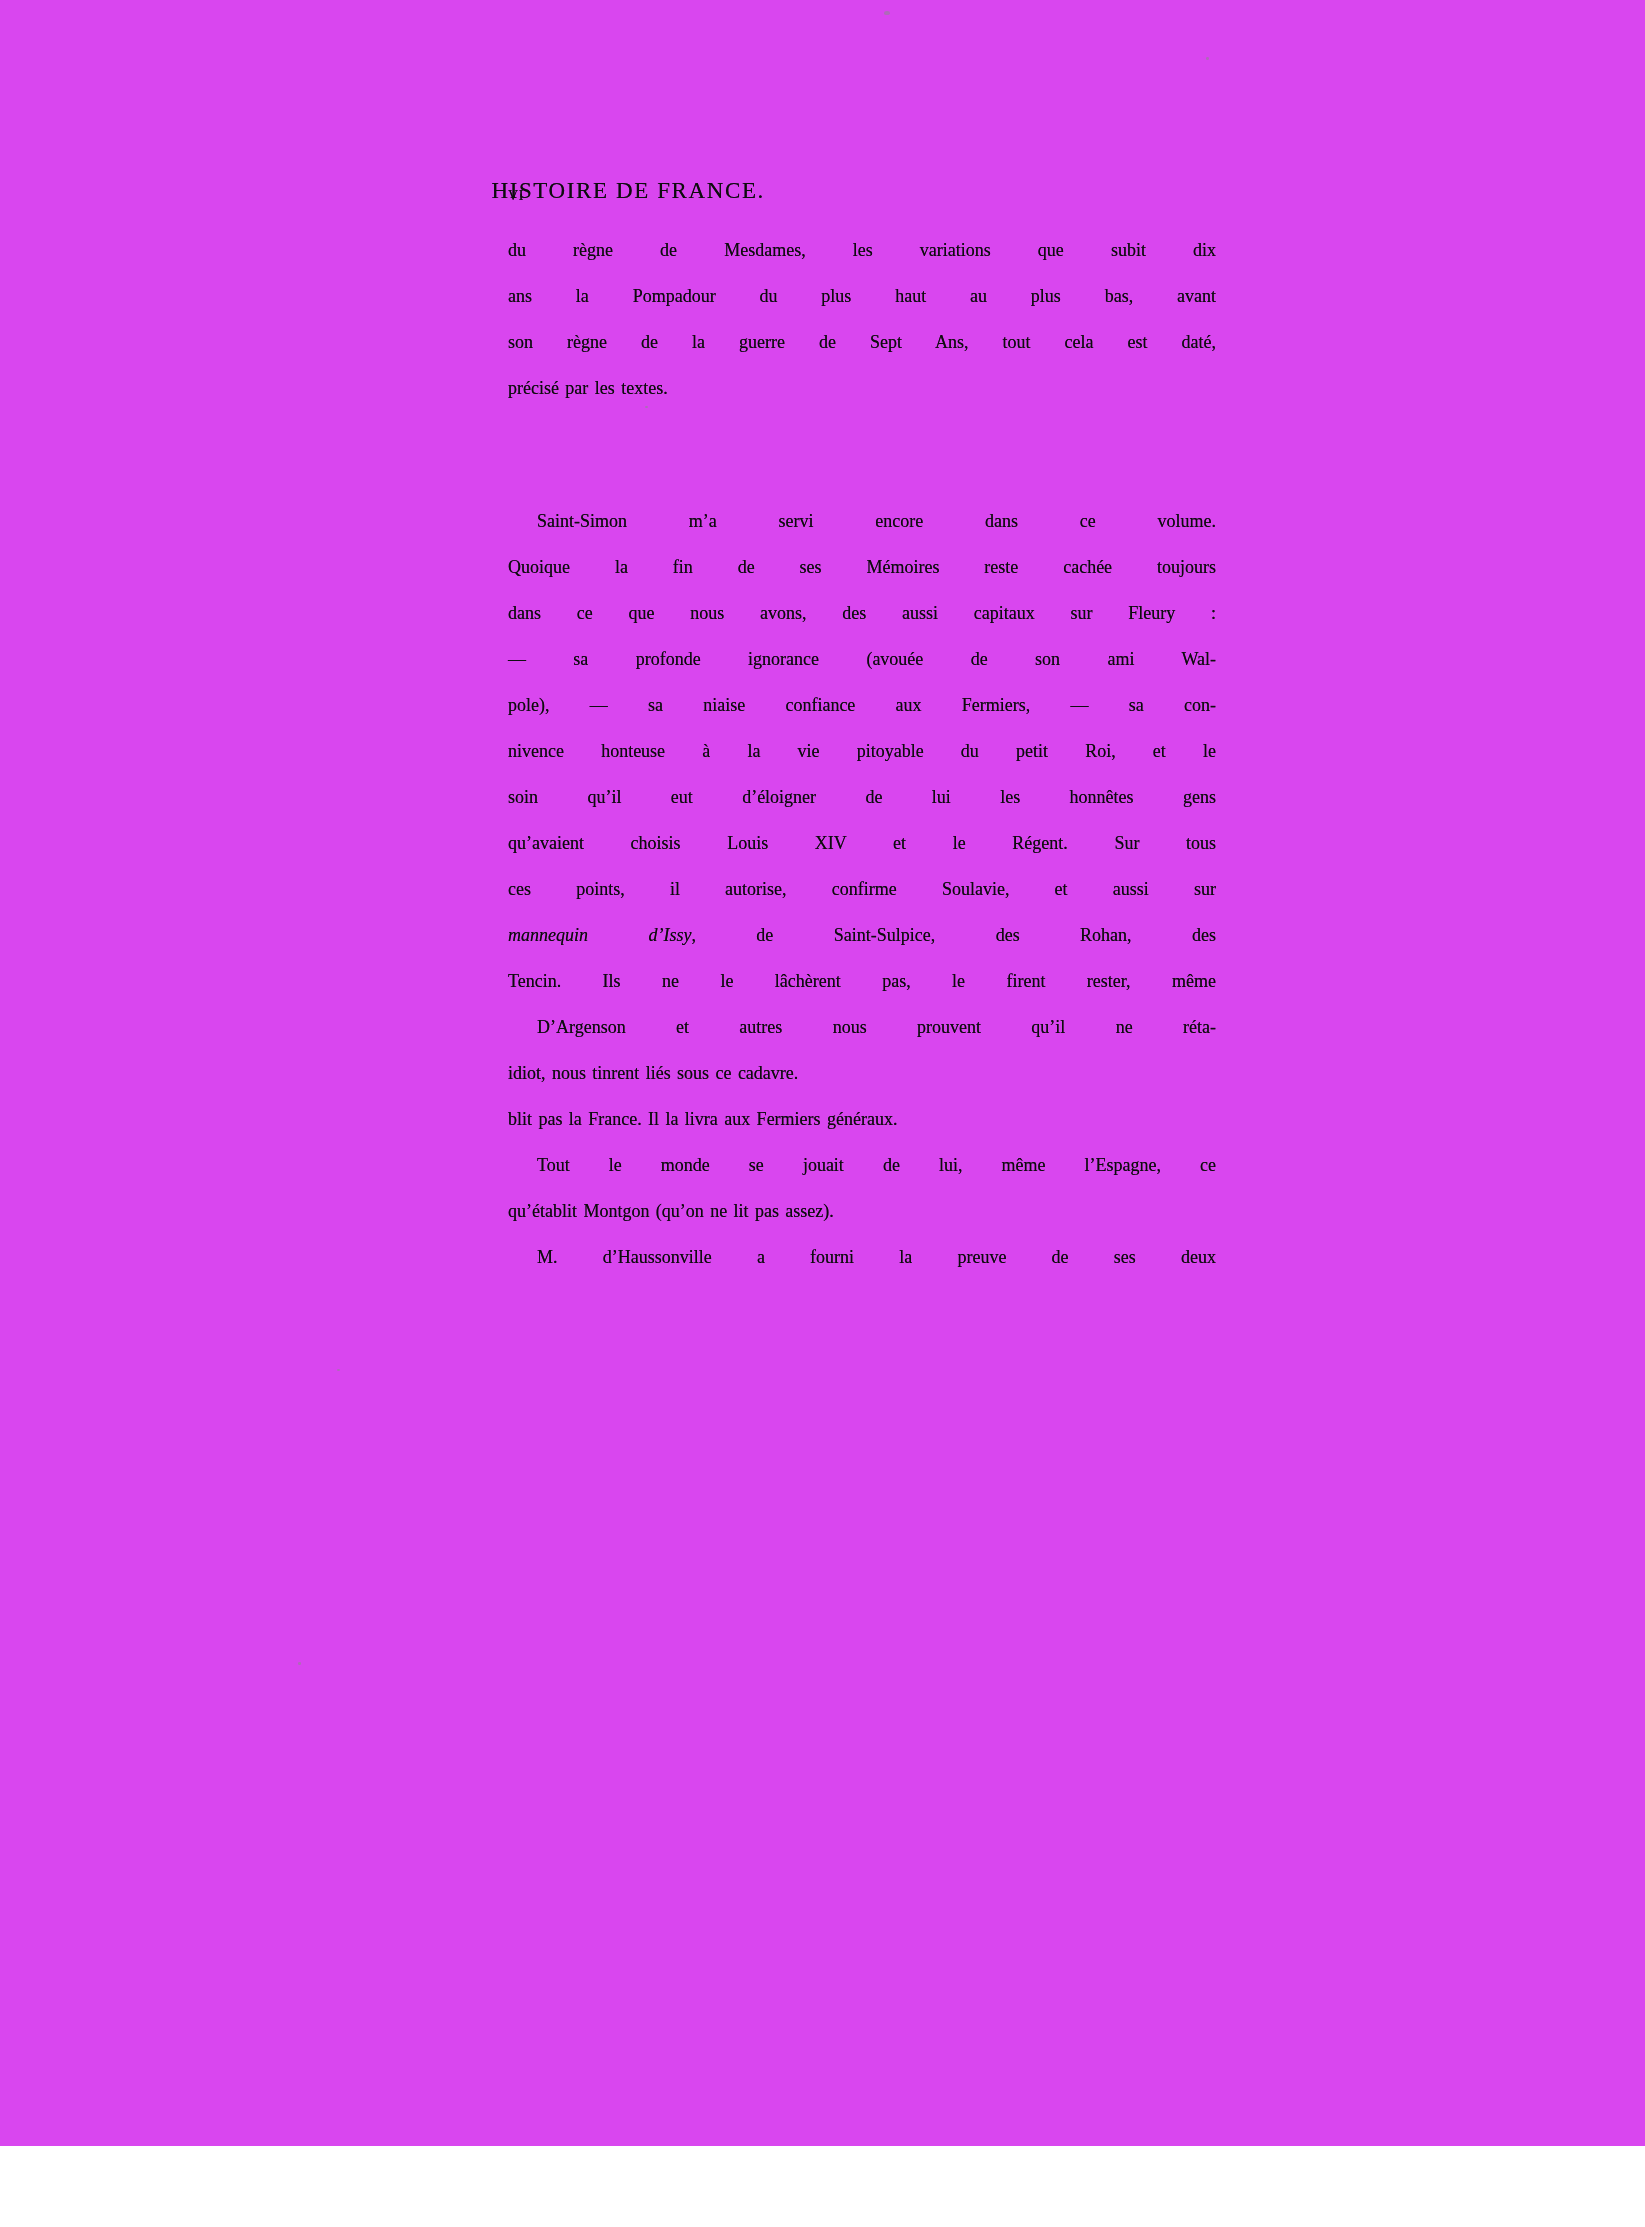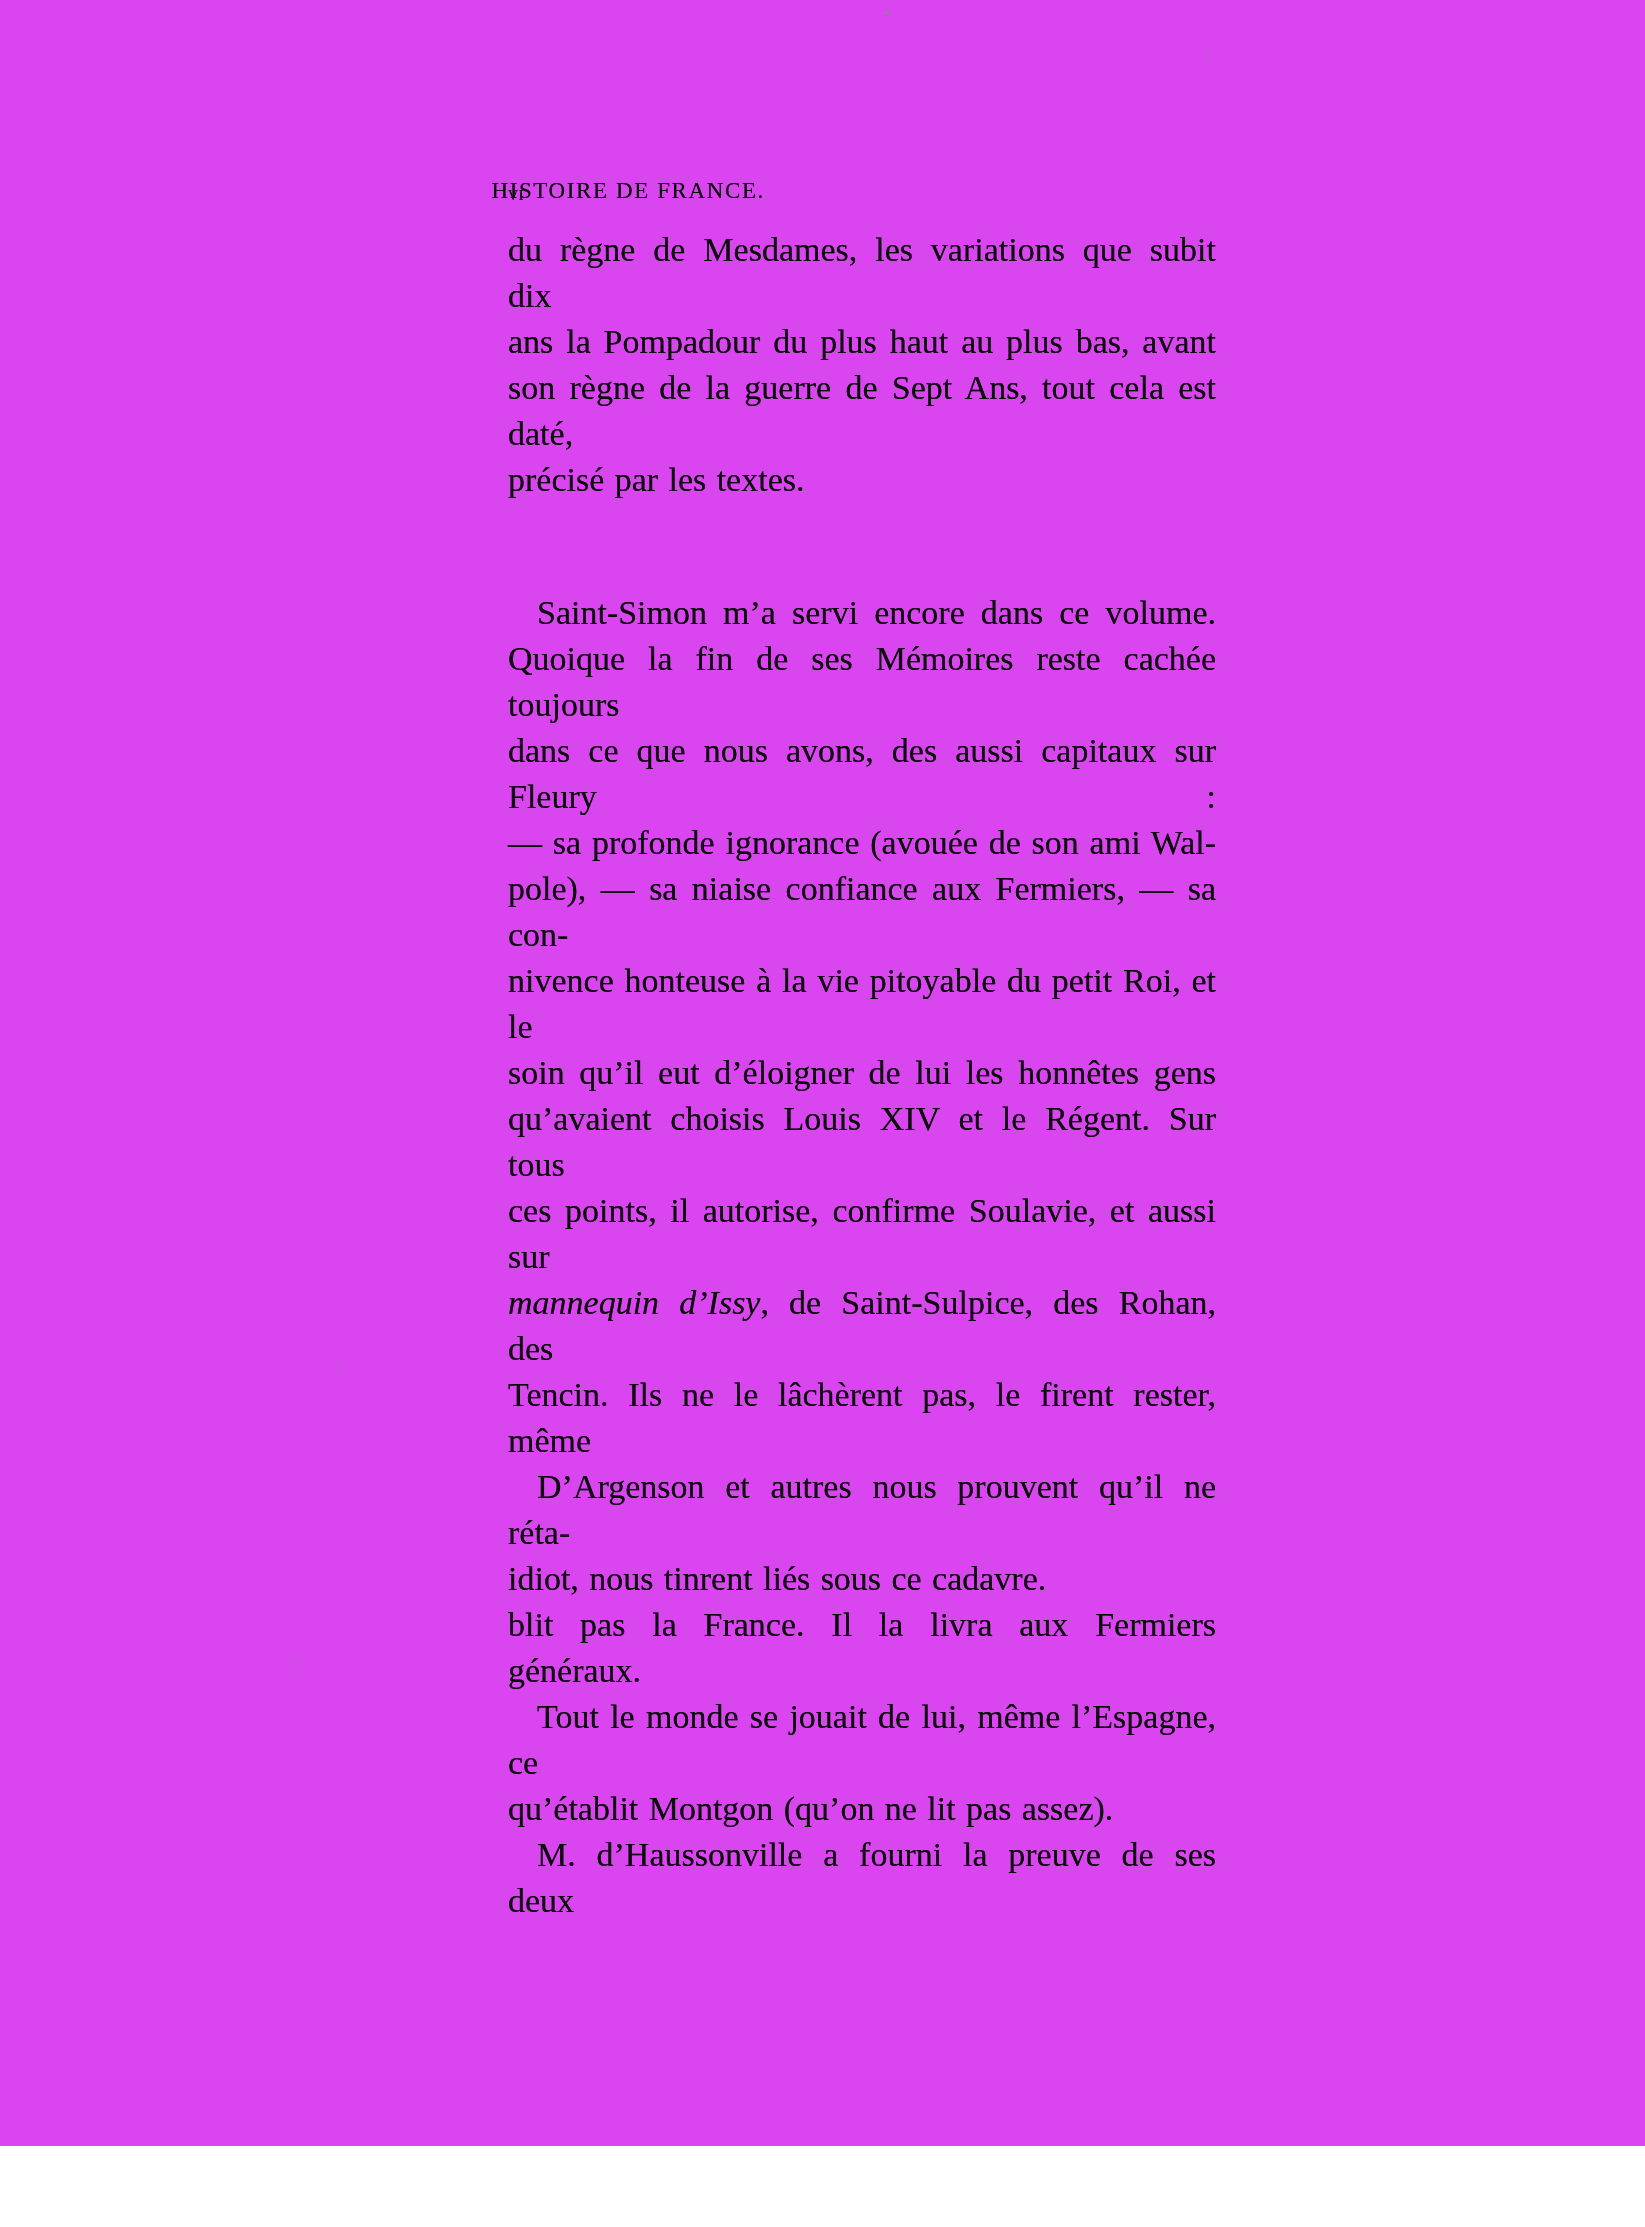--- a/index.html
+++ b/index.html
@@ -38,21 +38,21 @@
     text-align: left;
     transform: translateX(-16.5px);
     font-size: 23px;
     letter-spacing: 1.6px;
   }
   .textblock {
     position: absolute;
     left: 508px;
     top: 227px;
     width: 708px;
-    font-size: 34px;
+    font-size: 18px;
     line-height: 46px;
     word-spacing: 1.9px;
   }
   .line {
     text-align: justify;
     text-align-last: justify;
     white-space: normal;
     overflow: visible;
   }
   .line.last {

